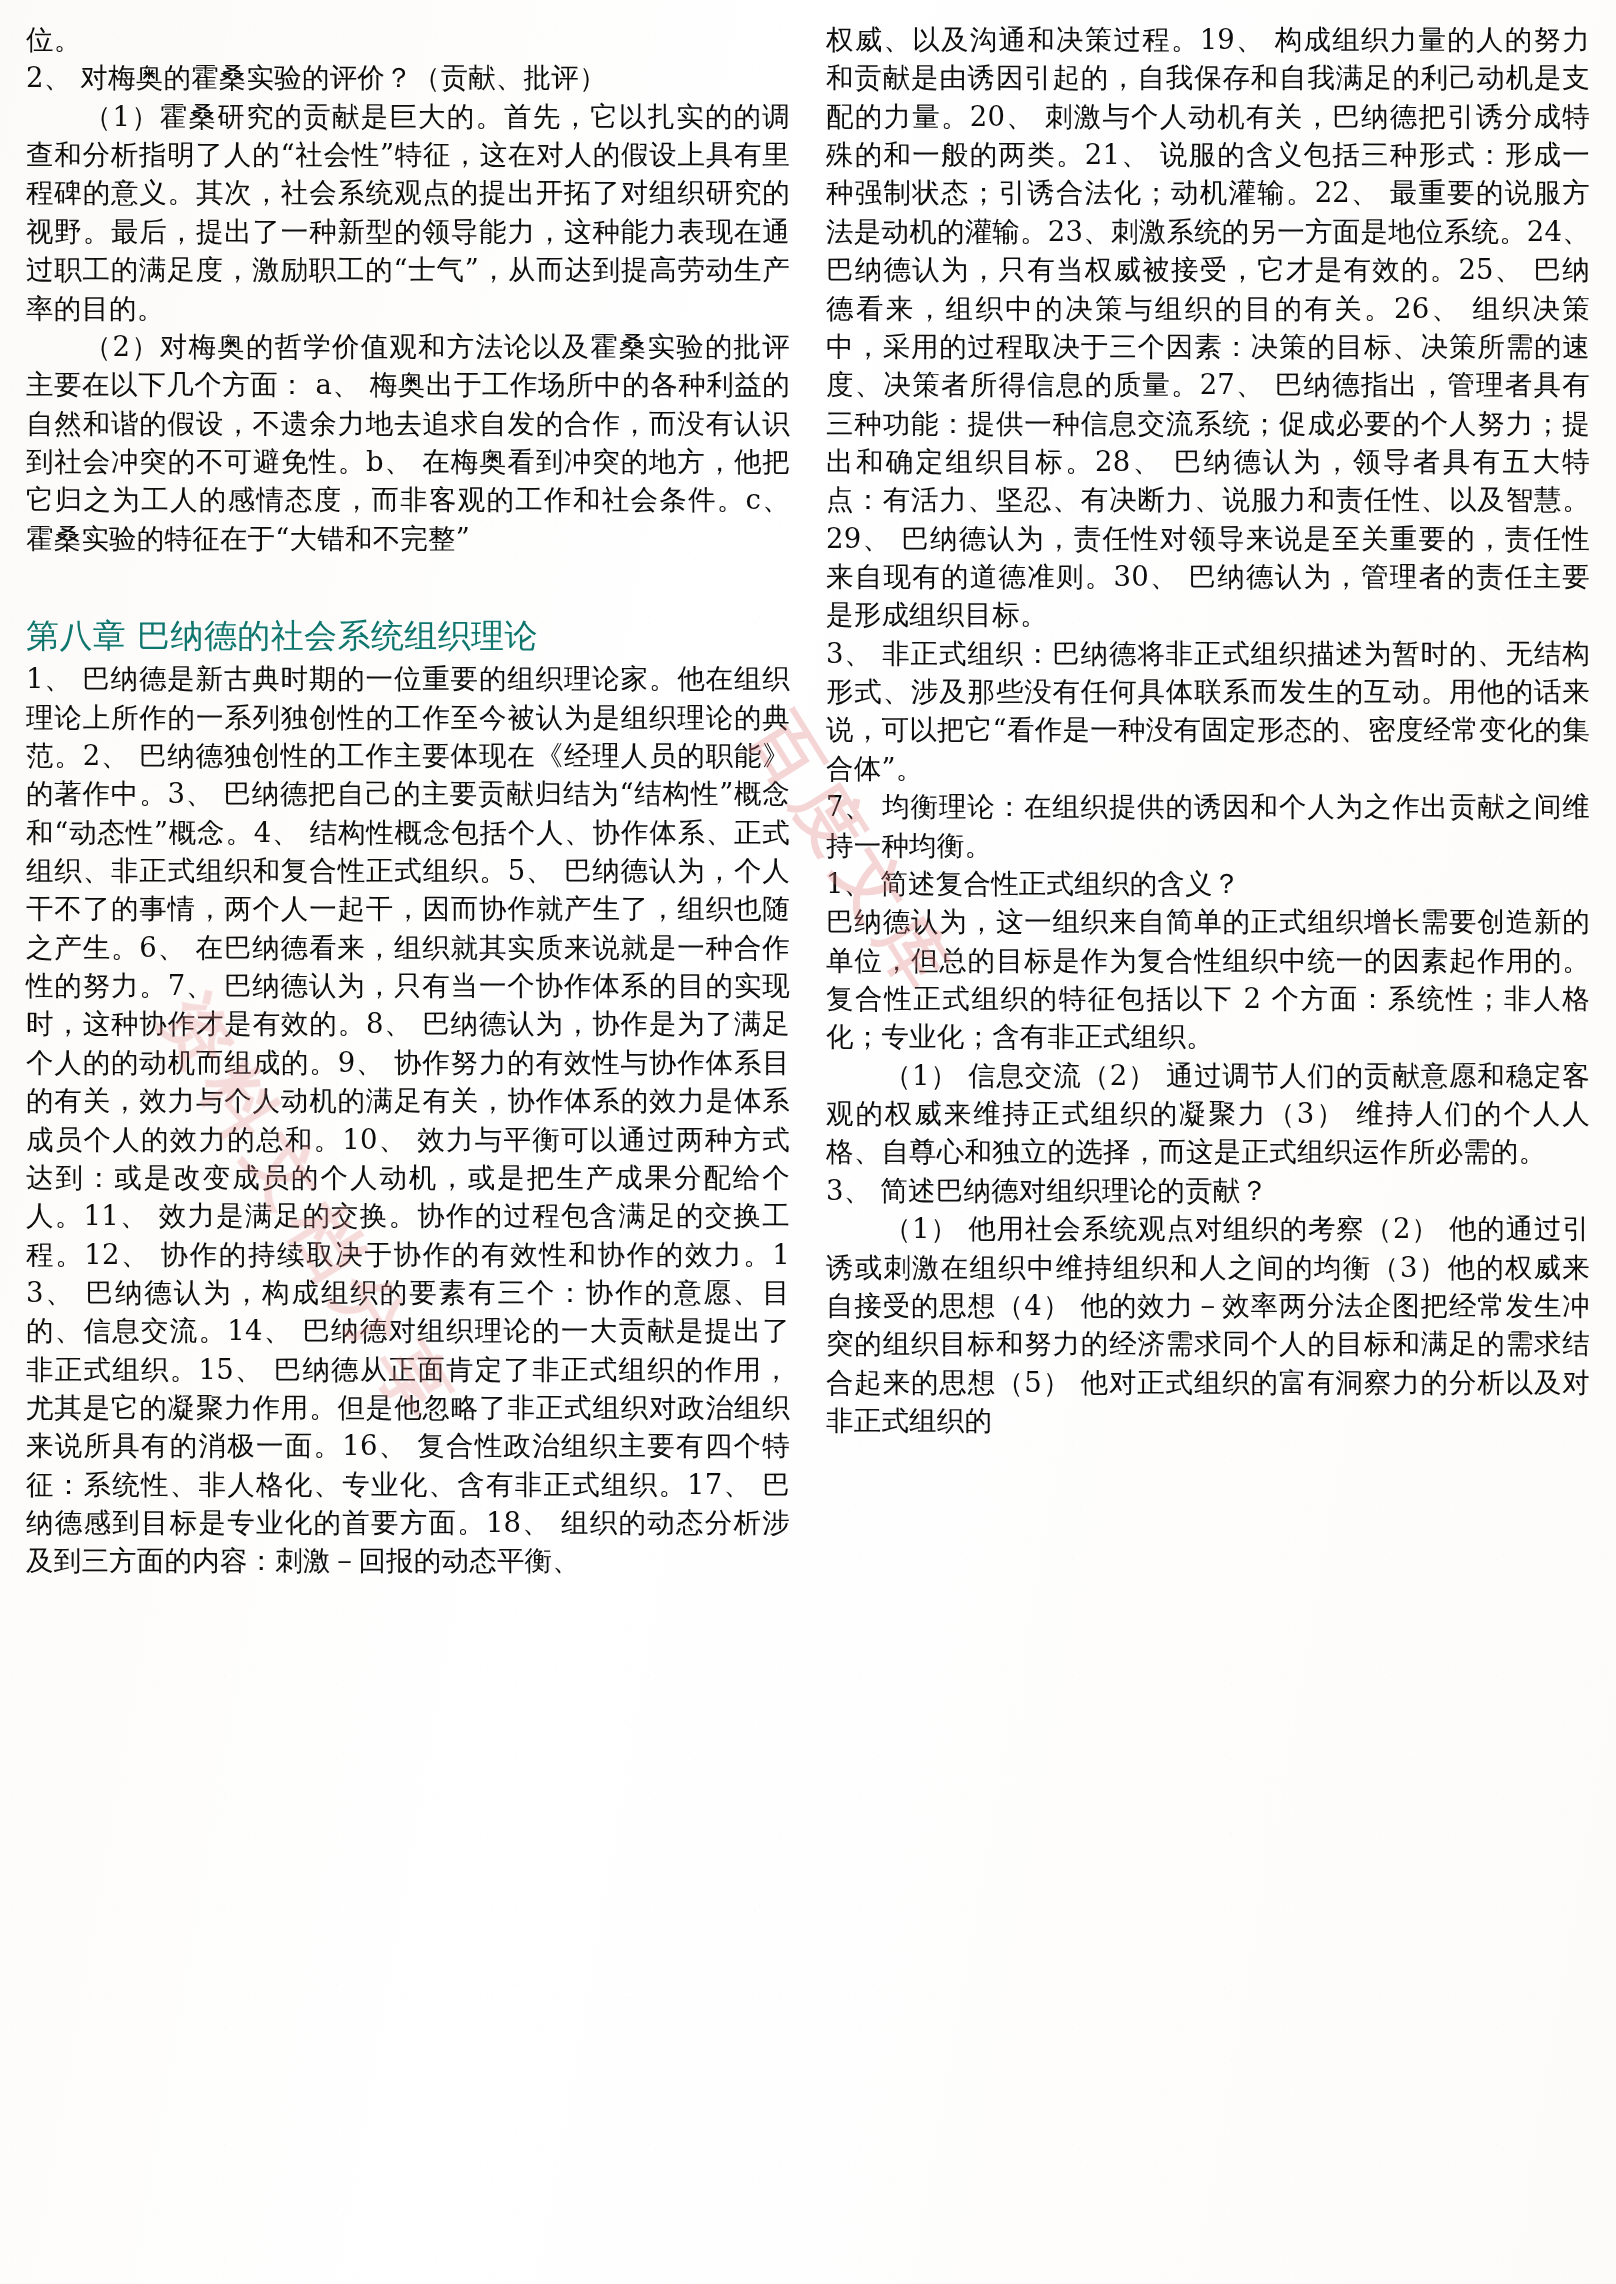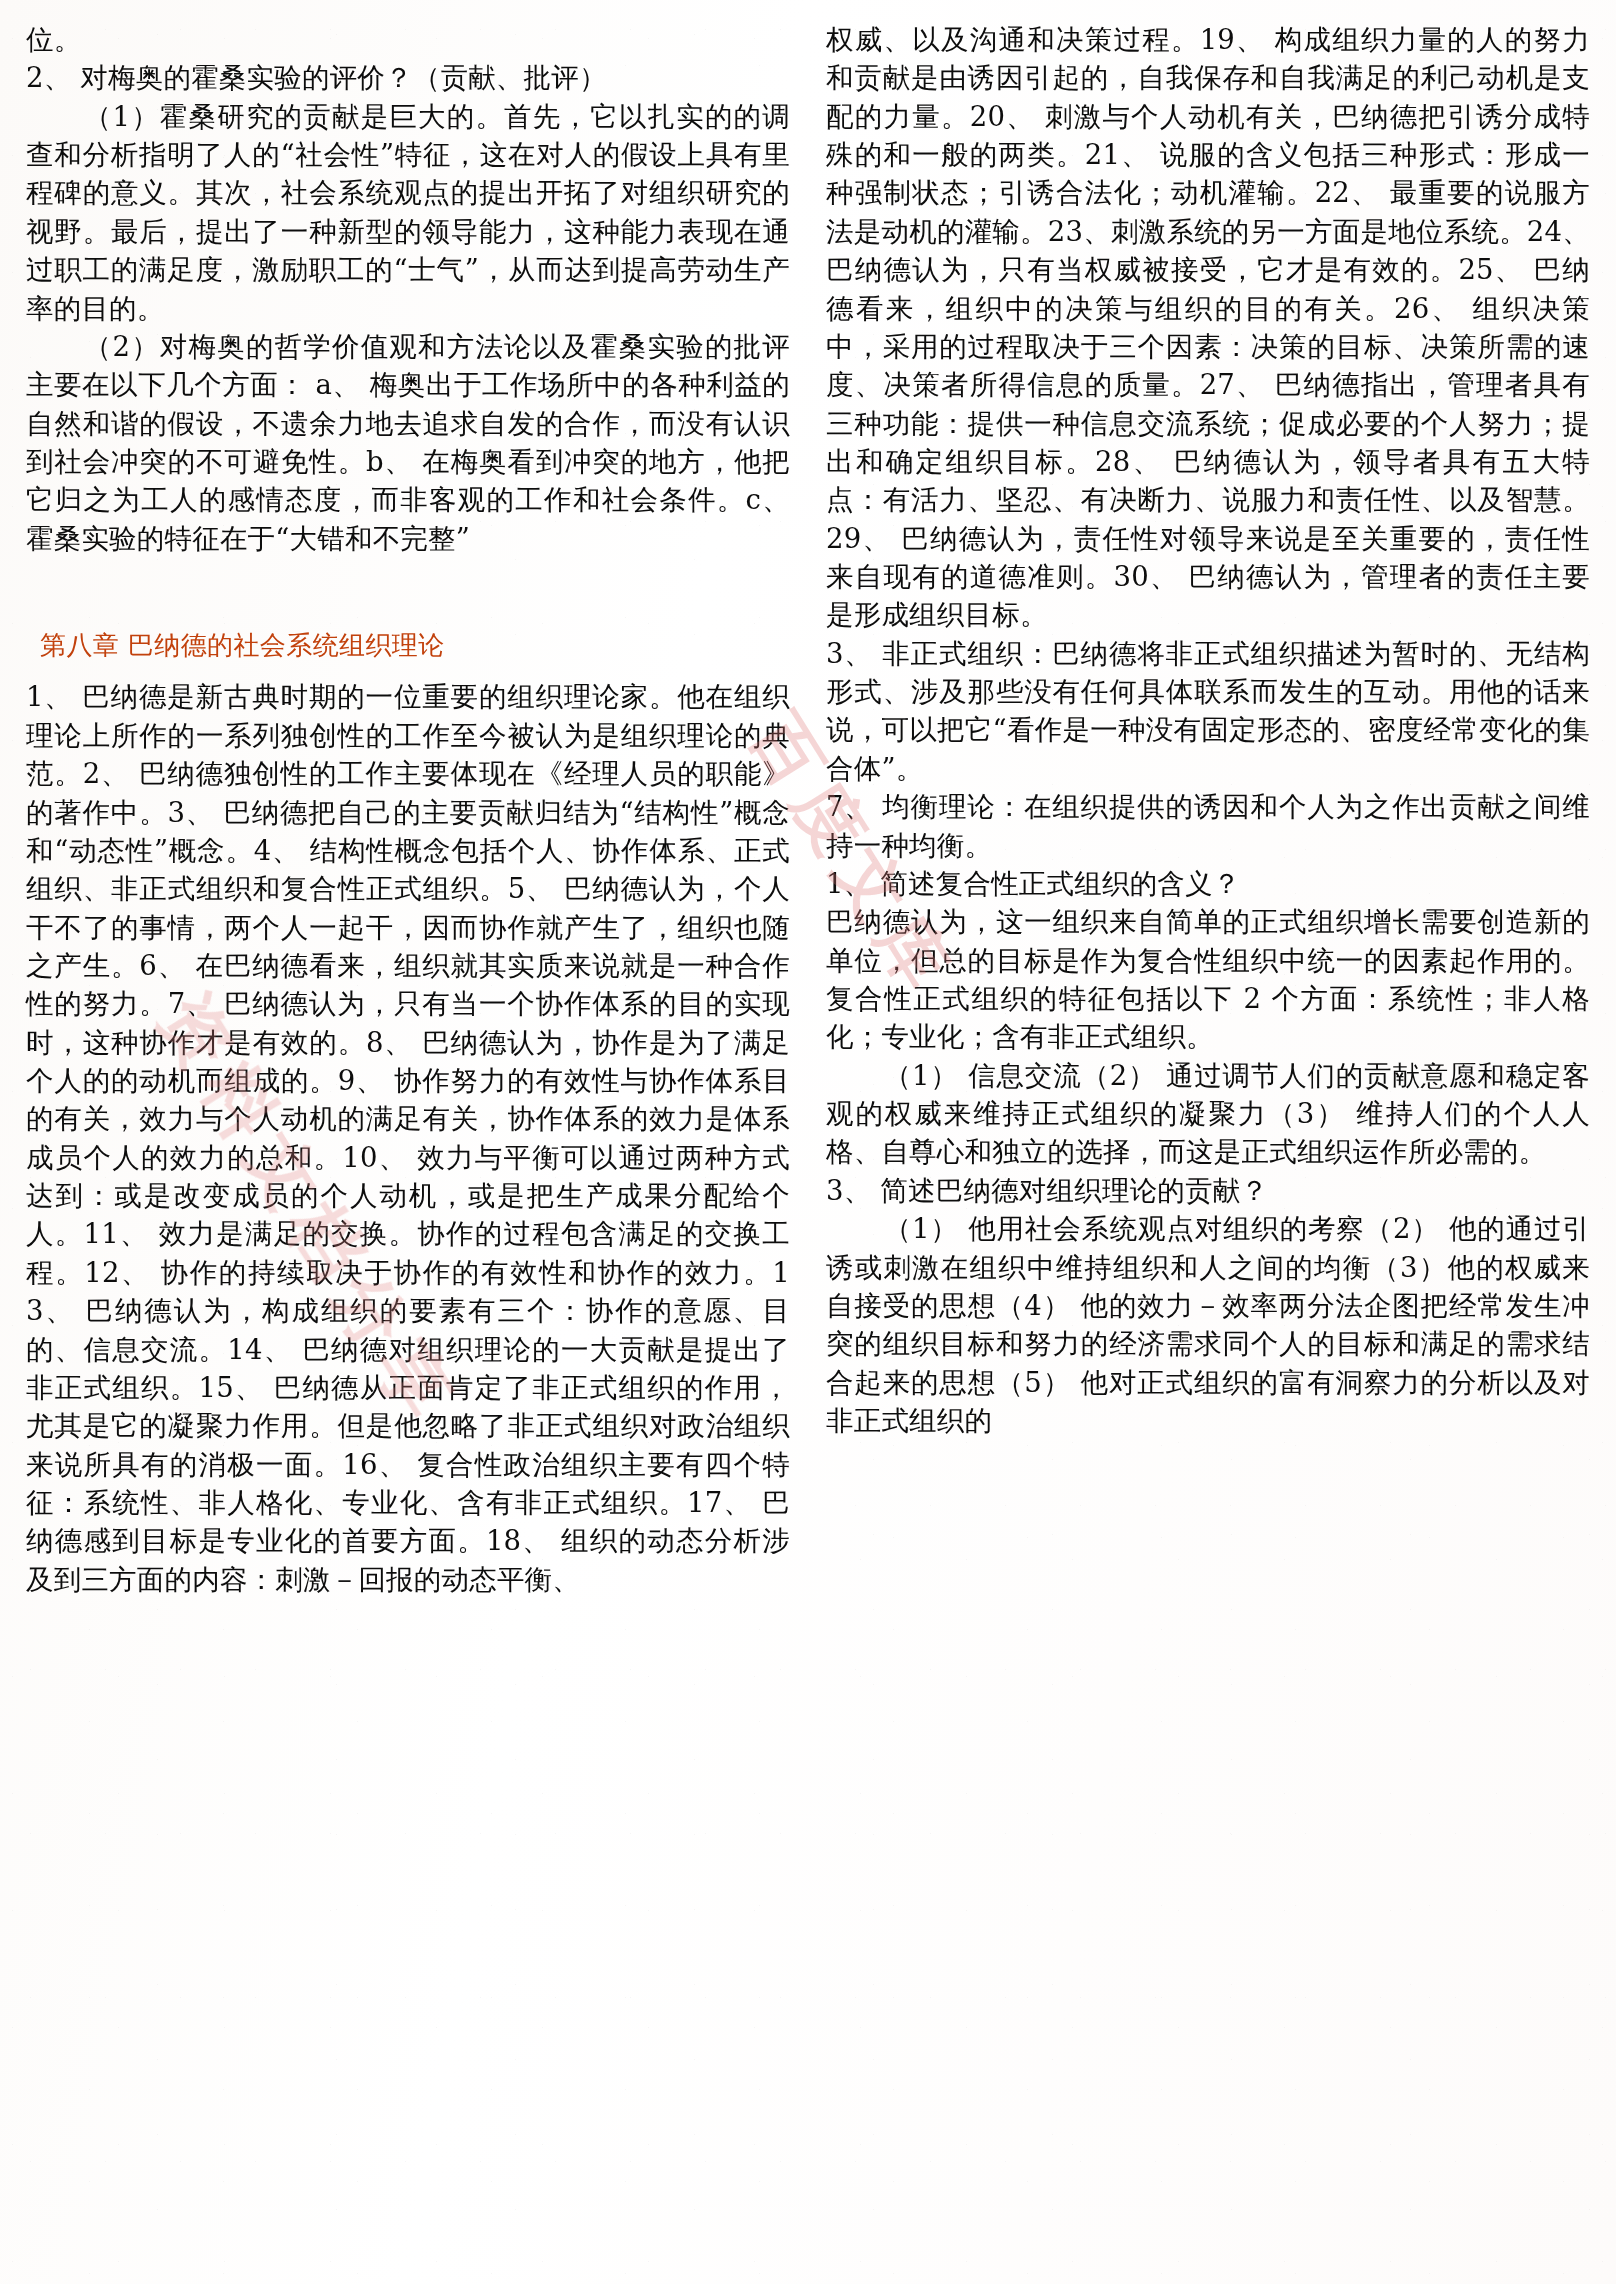--- a/index.html
+++ b/index.html
@@ -83,25 +83,25 @@
     letter-spacing: 0.2px;
     word-break: break-all;
     -webkit-font-smoothing: none;
     filter: contrast(1.12) saturate(0.9);
   }
   p.indent { text-indent: 2.1em; }
   p.hang   { text-indent: 0; }
   .spacer-lg { height: 56px; }
 
   h2.chapter {
-    margin: 14px;
-    font-size: 26px;
+    margin: 0;
+    font-size: 33px;
     font-weight: 400;
     line-height: 1.4;
-    color: #c2410c;
+    color: #0f766e;
     letter-spacing: 0.4px;
   }
 
   
   .speckle {
     position: absolute;
     inset: 0;
     z-index: 4;
     pointer-events: none;
     opacity: .05;

